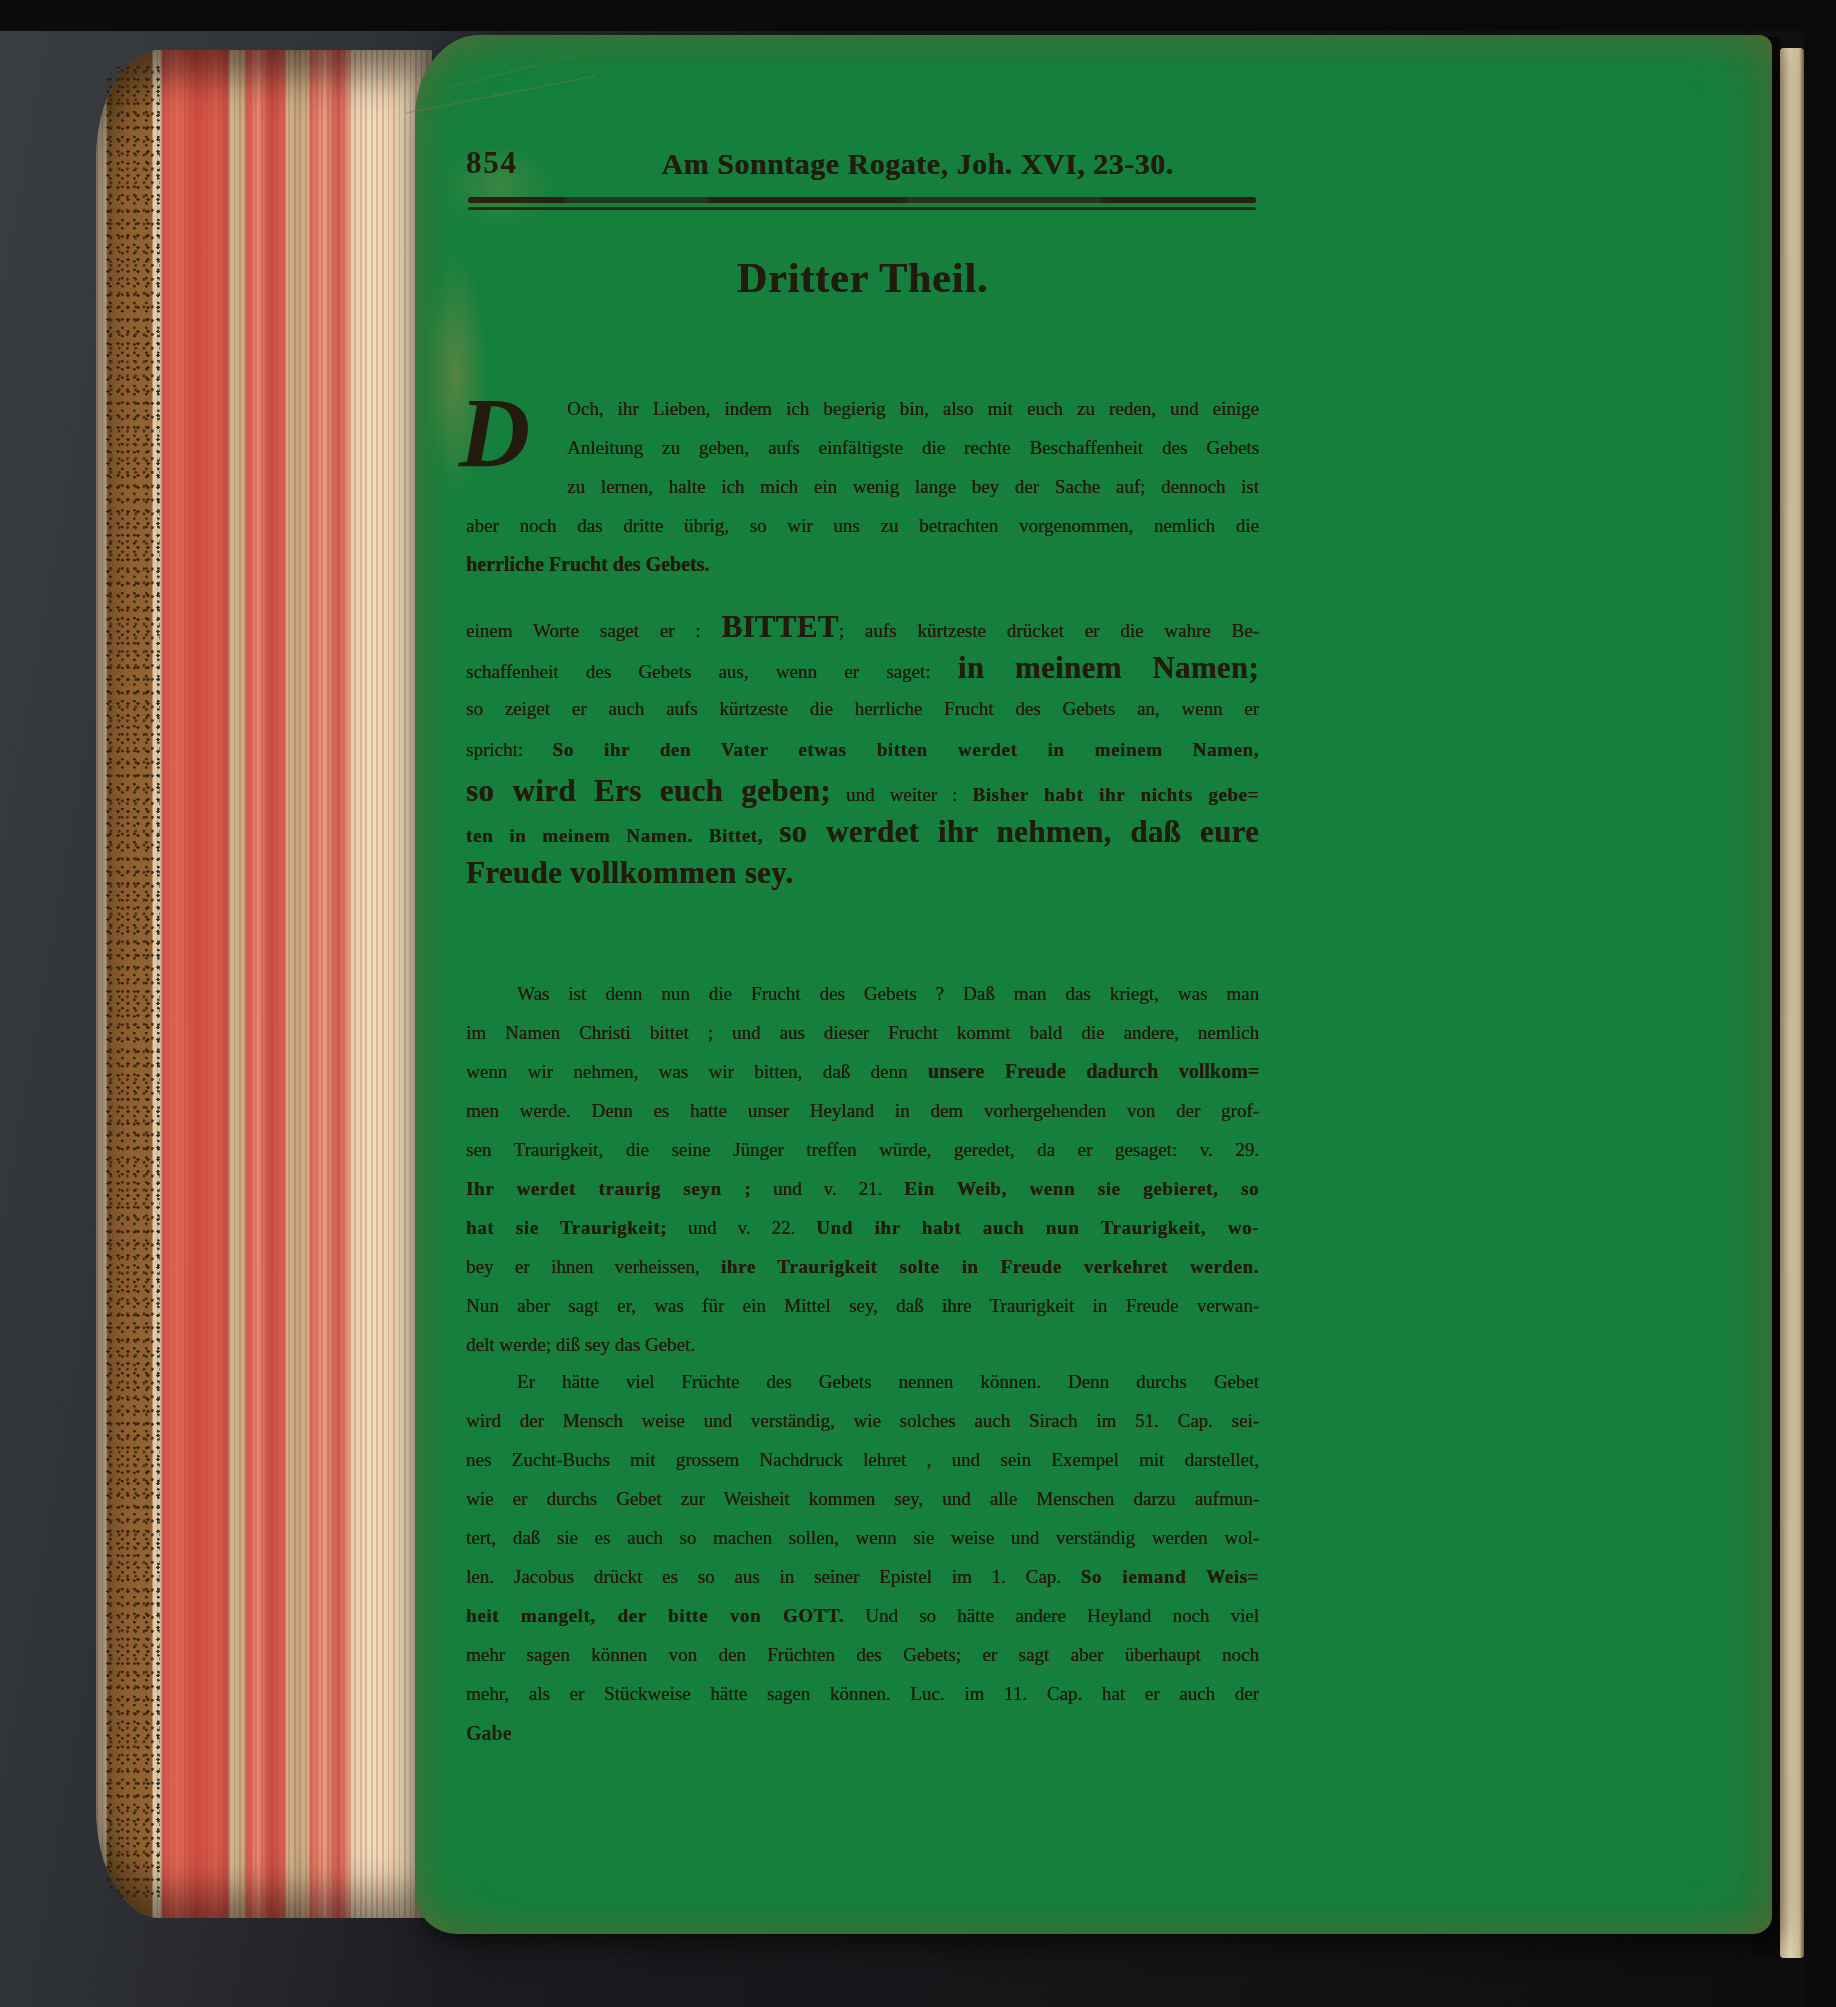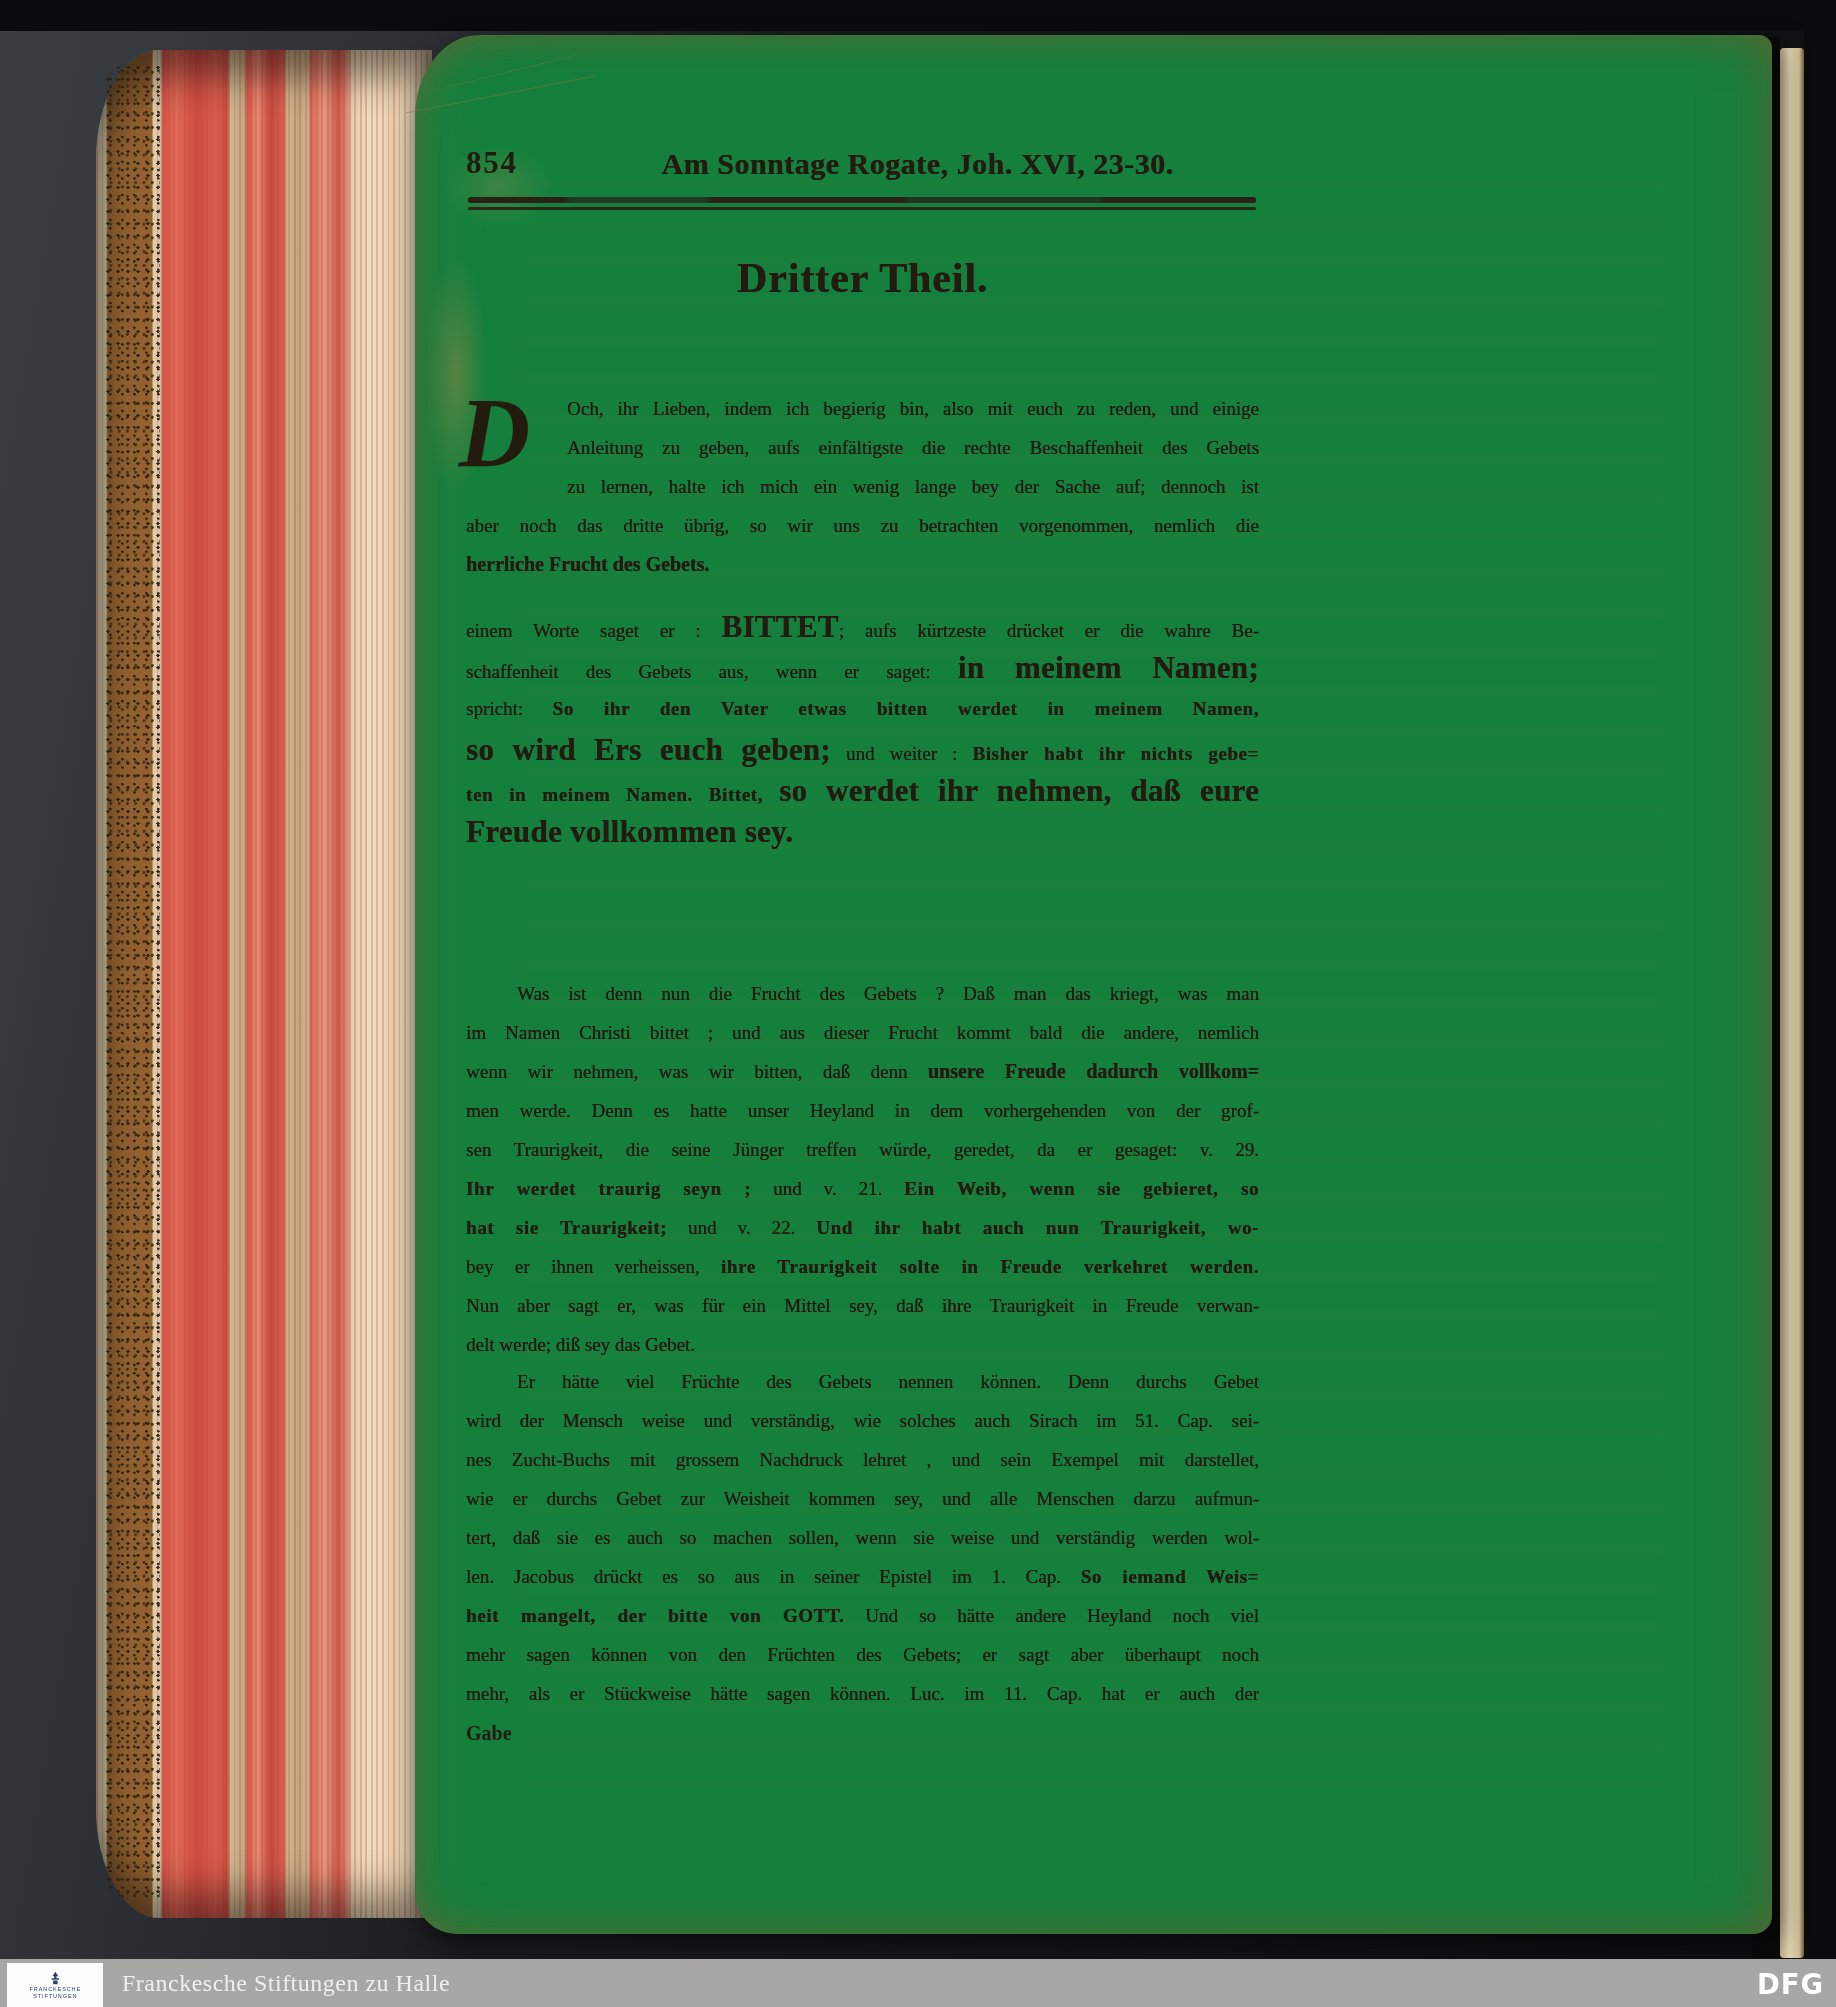--- a/index.html
+++ b/index.html
@@ -139,20 +139,21 @@
             <span class="dropcap">D</span>
             <div class="line"><span class="sg-n">Och, ihr Lieben, indem ich begierig bin, also mit euch zu reden, und einige</span></div>
             <div class="line"><span class="sg-n">Anleitung zu geben, aufs einfältigste die rechte Beschaffenheit des Gebets</span></div>
             <div class="line"><span class="sg-n">zu lernen, halte ich mich ein wenig lange bey der Sache auf;  dennoch ist</span></div>
             <div class="line"><span class="sg-n">aber noch das dritte übrig, so wir uns zu betrachten vorgenommen, nemlich die</span></div>
             <div class="line nj"><span class="sg-b">herrliche Frucht des Gebets.</span></div>
           </div>
           <div class="para p1">
             <div class="line"><span class="sg-n">einem Worte saget er :  </span><span class="sg-lg">BITTET</span><span class="sg-n">;  aufs kürtzeste drücket er die wahre Be-</span></div>
             <div class="line"><span class="sg-n">schaffenheit des Gebets aus, wenn er saget:  </span><span class="sg-lg">in meinem Namen;</span></div>
+            <div class="line"><span class="sg-n">so zeiget er auch aufs kürtzeste die herrliche Frucht des Gebets an, wenn er</span></div>
             <div class="line"><span class="sg-n">spricht:  </span><span class="sg-sp">So ihr den Vater etwas bitten werdet in meinem Namen,</span></div>
             <div class="line"><span class="sg-lg">so wird Ers euch geben;</span><span class="sg-n">  und weiter :  </span><span class="sg-sp">Bisher habt ihr nichts gebe=</span></div>
             <div class="line"><span class="sg-sp">ten in meinem Namen.   Bittet, </span><span class="sg-lg">so werdet ihr nehmen, daß eure</span></div>
             <div class="line nj"><span class="sg-lg">Freude vollkommen sey.</span></div>
           </div>
           <div class="para p2">
             <div class="line ind"><span class="sg-n">Was ist denn nun die Frucht des Gebets ?  Daß man das kriegt, was man</span></div>
             <div class="line"><span class="sg-n">im Namen Christi bittet ;  und aus dieser Frucht kommt bald die andere,  nemlich</span></div>
             <div class="line"><span class="sg-n">wenn wir nehmen,  was wir bitten, daß denn </span><span class="sg-b">unsere Freude dadurch vollkom=</span></div>
             <div class="line"><span class="sg-n">men werde.    Denn es hatte unser Heyland in dem vorhergehenden von der grof-</span></div>
@@ -173,26 +174,14 @@
             <div class="line"><span class="sg-sp">heit mangelt, der bitte von GOTT.</span><span class="sg-n">    Und so hätte andere Heyland noch viel</span></div>
             <div class="line"><span class="sg-n">mehr sagen können von den Früchten des Gebets;  er sagt aber überhaupt noch</span></div>
             <div class="line"><span class="sg-n">mehr, als er Stückweise hätte sagen können.    Luc. im 11. Cap. hat er auch der</span></div>
           </div>
         </div>
 
       <div class="catchword">Gabe</div>
     </div>
   </div>
 
-  <div class="footer">
-    <div class="logo-box">
-      <svg class="logo-glyph" viewBox="0 0 20 20">
-        <path d="M10 1 L14 7 L11.5 7 L11.5 10 L15 10 L15 12 L5 12 L5 10 L8.5 10 L8.5 7 L6 7 Z" fill="#27406f"></path>
-        <rect x="7" y="13" width="6" height="5" fill="#27406f"></rect>
-      </svg>
-      <div class="logo-small">FRANCKESCHE</div>
-      <div class="logo-small">STIFTUNGEN</div>
-    </div>
-    <div class="inst-text">Franckesche Stiftungen zu Halle</div>
-    <div class="dfg">DFG</div>
-  </div>
 </div>
 
 
 </body></html>

